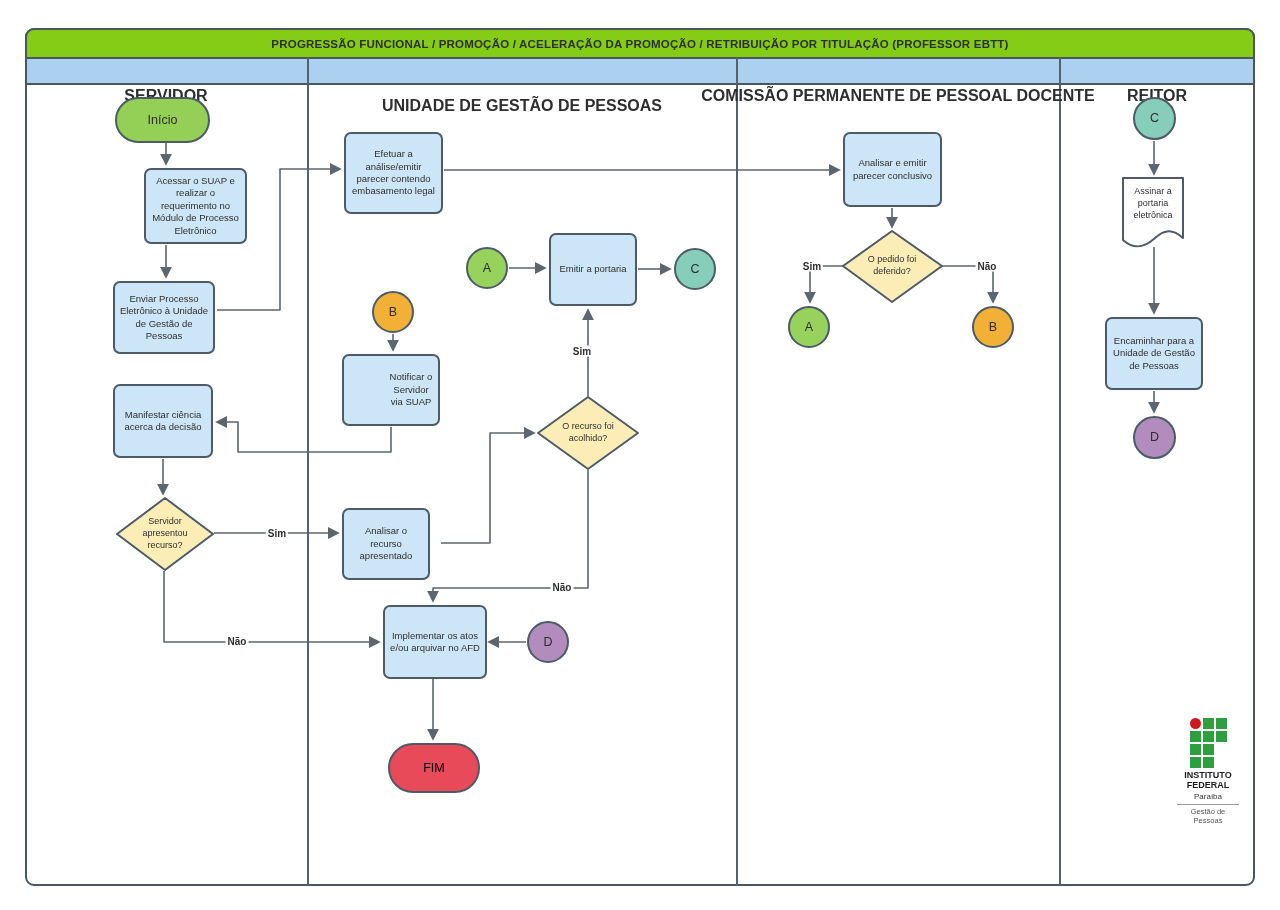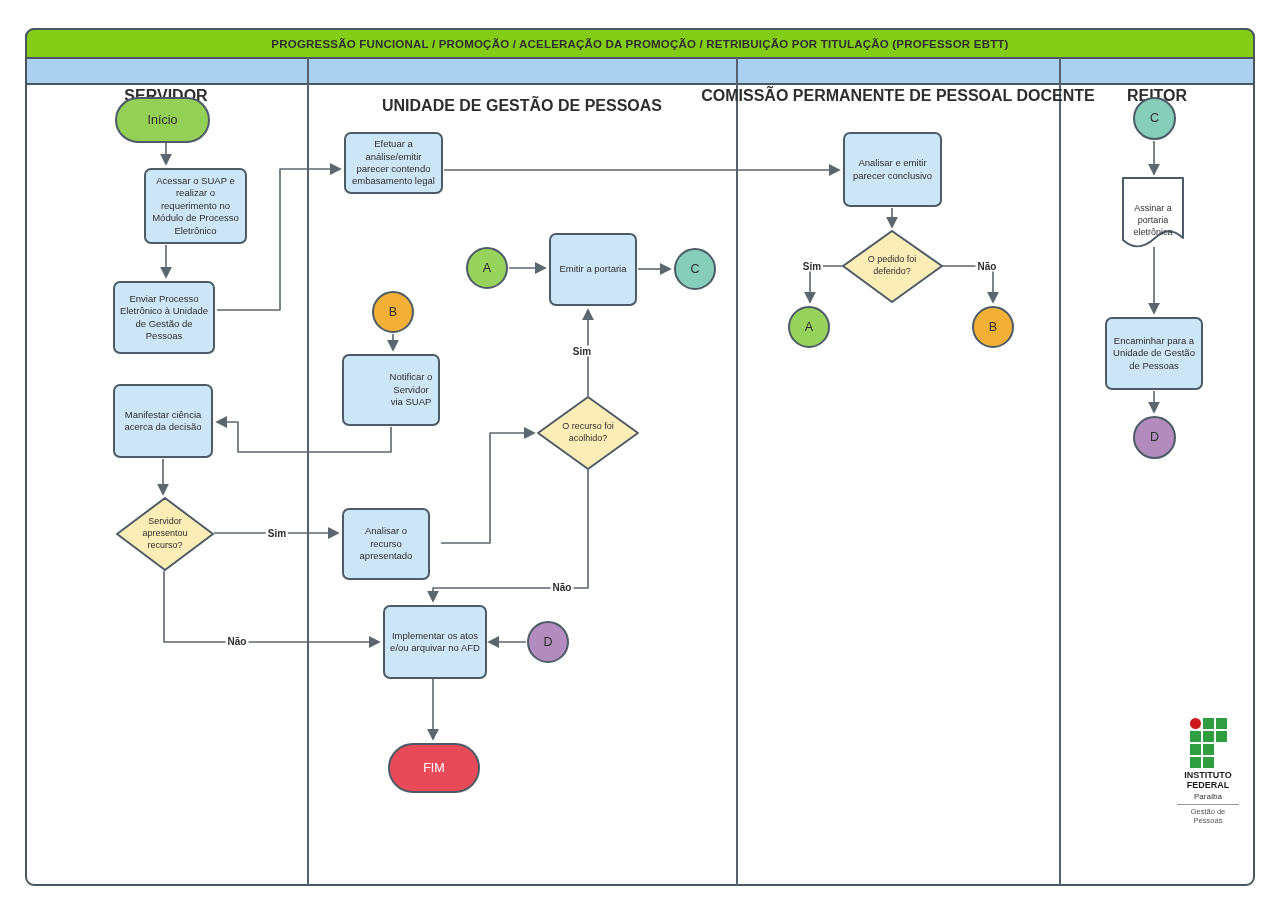--- a/index.html
+++ b/index.html
@@ -12,21 +12,21 @@
             border-radius:9px 9px 0 0;display:flex;align-items:center;justify-content:center;
             font-weight:bold;font-size:11.5px;letter-spacing:.2px;}
   .laneheader{left:25px;top:57px;width:1230px;height:28px;background:#abd0f0;border:2px solid #49575f;}
   .lane-divider{width:2px;background:#55626d;top:57px;height:829px;}
   .lane-label{transform:translate(-50%,-50%);font-weight:bold;font-size:16px;white-space:nowrap;margin-top:25px;}
   
   .node{display:flex;align-items:center;justify-content:center;text-align:center;
         border:2px solid #4c5b67;line-height:1.3;padding:2px 4px;}
   .process{background:#cde6f7;border-radius:7px;font-size:9.5px;}
   .start{background:#94d055;border-radius:23px;font-size:12.5px;}
-  .end{background:#e94a5a;border-radius:25px;font-size:12.5px;color:#ffffff;}
+  .end{background:#e94a5a;border-radius:25px;font-size:12.5px;color:#000000;}
   .circle{border-radius:50%;font-size:12.5px;}
   .c-a{background:#97d25d;} .c-b{background:#f2b036;}
   .c-c{background:#87ceba;} .c-d{background:#b18cbc;}
   .diamond-label{display:flex;align-items:center;justify-content:center;text-align:center;
                  font-size:9px;line-height:1.3;pointer-events:none;}
   .doc-label{display:flex;align-items:center;justify-content:center;text-align:center;
              font-size:9px;line-height:1.3;}
   .edge-label{position:absolute;transform:translate(-50%,-50%);background:#ffffff;
               font-weight:bold;font-size:10px;padding:0 2px;white-space:nowrap;}
   svg.overlay{position:absolute;left:0;top:0;pointer-events:none;}
@@ -90,39 +90,39 @@
   <polygon points="892,231 942,266 892,302 843,266" fill="#fcedb7" stroke="#4c5b67" stroke-width="2" stroke-linejoin="round"></polygon>
   <path d="M1123 178 H1183 V238 C1173 229 1165 229 1155 238 C1143 249 1133 249 1123 240 Z" fill="#ffffff" stroke="#4c5b67" stroke-width="2" stroke-linejoin="round"></path>
 </svg>
 
 <div class="abs node start" style="left:115px;top:97px;width:95px;height:46px;">Início</div>
 <div class="abs node process" style="left:113px;top:168px;width:103px;height:76px;margin-left:31px;">Acessar o SUAP e realizar o requerimento no Módulo de Processo Eletrônico</div>
 <div class="abs node process" style="left:113px;top:281px;width:102px;height:73px;">Enviar Processo Eletrônico à Unidade de Gestão de Pessoas</div>
 <div class="abs node process" style="left:113px;top:384px;width:100px;height:74px;">Manifestar ciência acerca da decisão</div>
 <div class="abs diamond-label" style="left:127px;top:503px;width:76px;height:62px;">Servidor apresentou recurso?</div>
 
-<div class="abs node process" style="left:344px;top:132px;width:99px;height:62px;">Efetuar a análise/emitir parecer contendo embasamento legal</div>
+<div class="abs node process" style="left:344px;top:132px;width:99px;height:82px;">Efetuar a análise/emitir parecer contendo embasamento legal</div>
 <div class="abs node circle c-b" style="left:372px;top:291px;width:42px;height:42px;">B</div>
 <div class="abs node process" style="left:342px;top:354px;width:98px;height:72px;padding-left:44px;">Notificar o Servidor via SUAP</div>
 <div class="abs node circle c-a" style="left:466px;top:247px;width:42px;height:42px;">A</div>
 <div class="abs node process" style="left:549px;top:233px;width:88px;height:73px;">Emitir a portaria</div>
 <div class="abs node circle c-c" style="left:674px;top:248px;width:42px;height:42px;">C</div>
 <div class="abs diamond-label" style="left:548px;top:403px;width:80px;height:60px;">O recurso foi acolhido?</div>
 <div class="abs node process" style="left:342px;top:508px;width:88px;height:72px;">Analisar o recurso apresentado</div>
 <div class="abs node process" style="left:383px;top:605px;width:104px;height:74px;">Implementar os atos e/ou arquivar no AFD</div>
 <div class="abs node circle c-d" style="left:527px;top:621px;width:42px;height:42px;">D</div>
 <div class="abs node end" style="left:388px;top:743px;width:92px;height:50px;">FIM</div>
 
 <div class="abs node process" style="left:843px;top:132px;width:99px;height:75px;">Analisar e emitir parecer conclusivo</div>
 <div class="abs diamond-label" style="left:852px;top:236px;width:80px;height:60px;">O pedido foi deferido?</div>
 <div class="abs node circle c-a" style="left:788px;top:306px;width:42px;height:42px;">A</div>
 <div class="abs node circle c-b" style="left:972px;top:306px;width:42px;height:42px;">B</div>
 
 <div class="abs node circle c-c" style="left:1133px;top:97px;width:43px;height:43px;">C</div>
-<div class="abs doc-label" style="left:1124px;top:195px;width:58px;height:52px;">Assinar a portaria eletrônica</div>
+<div class="abs doc-label" style="left:1124px;top:178px;width:58px;height:52px;">Assinar a portaria eletrônica</div>
 <div class="abs node process" style="left:1105px;top:317px;width:98px;height:73px;">Encaminhar para a Unidade de Gestão de Pessoas</div>
 <div class="abs node circle c-d" style="left:1133px;top:416px;width:43px;height:43px;">D</div>
 
 <span class="edge-label" style="left:277px;top:533px;">Sim</span>
 <span class="edge-label" style="left:237px;top:641px;">Não</span>
 <span class="edge-label" style="left:582px;top:351px;">Sim</span>
 <span class="edge-label" style="left:562px;top:587px;">Não</span>
 <span class="edge-label" style="left:812px;top:266px;">Sim</span>
 <span class="edge-label" style="left:987px;top:266px;">Não</span>
 

